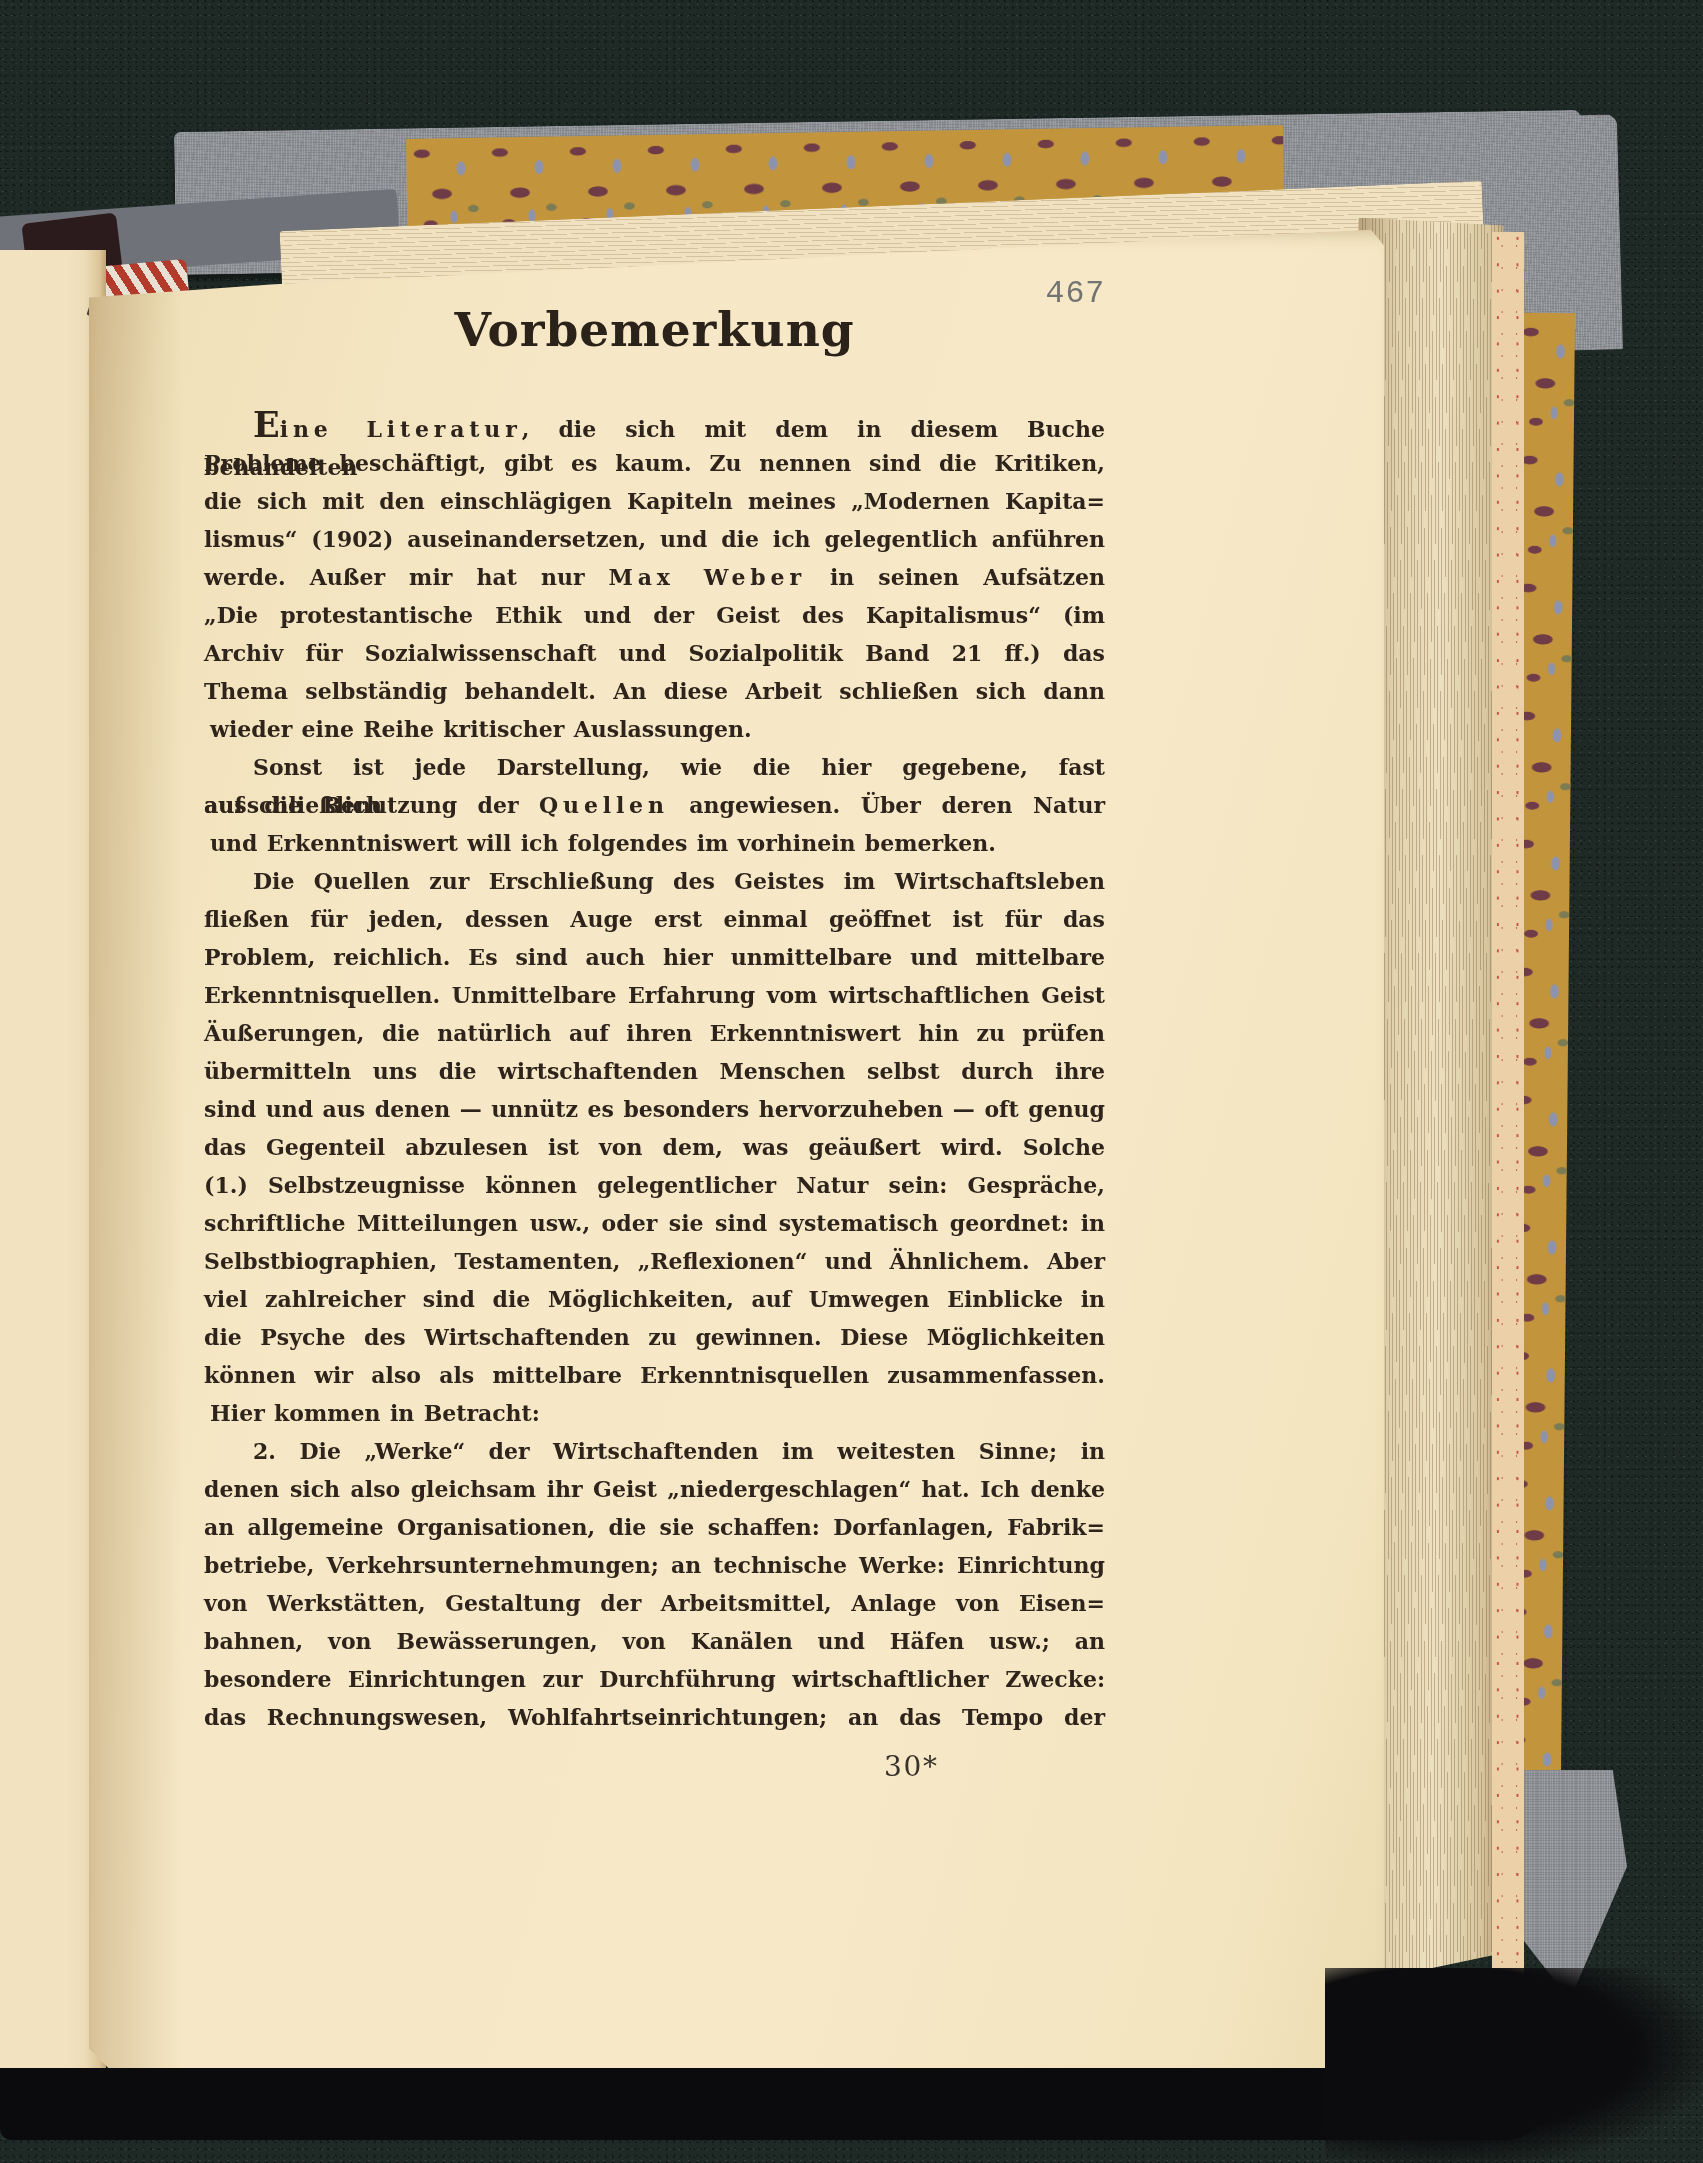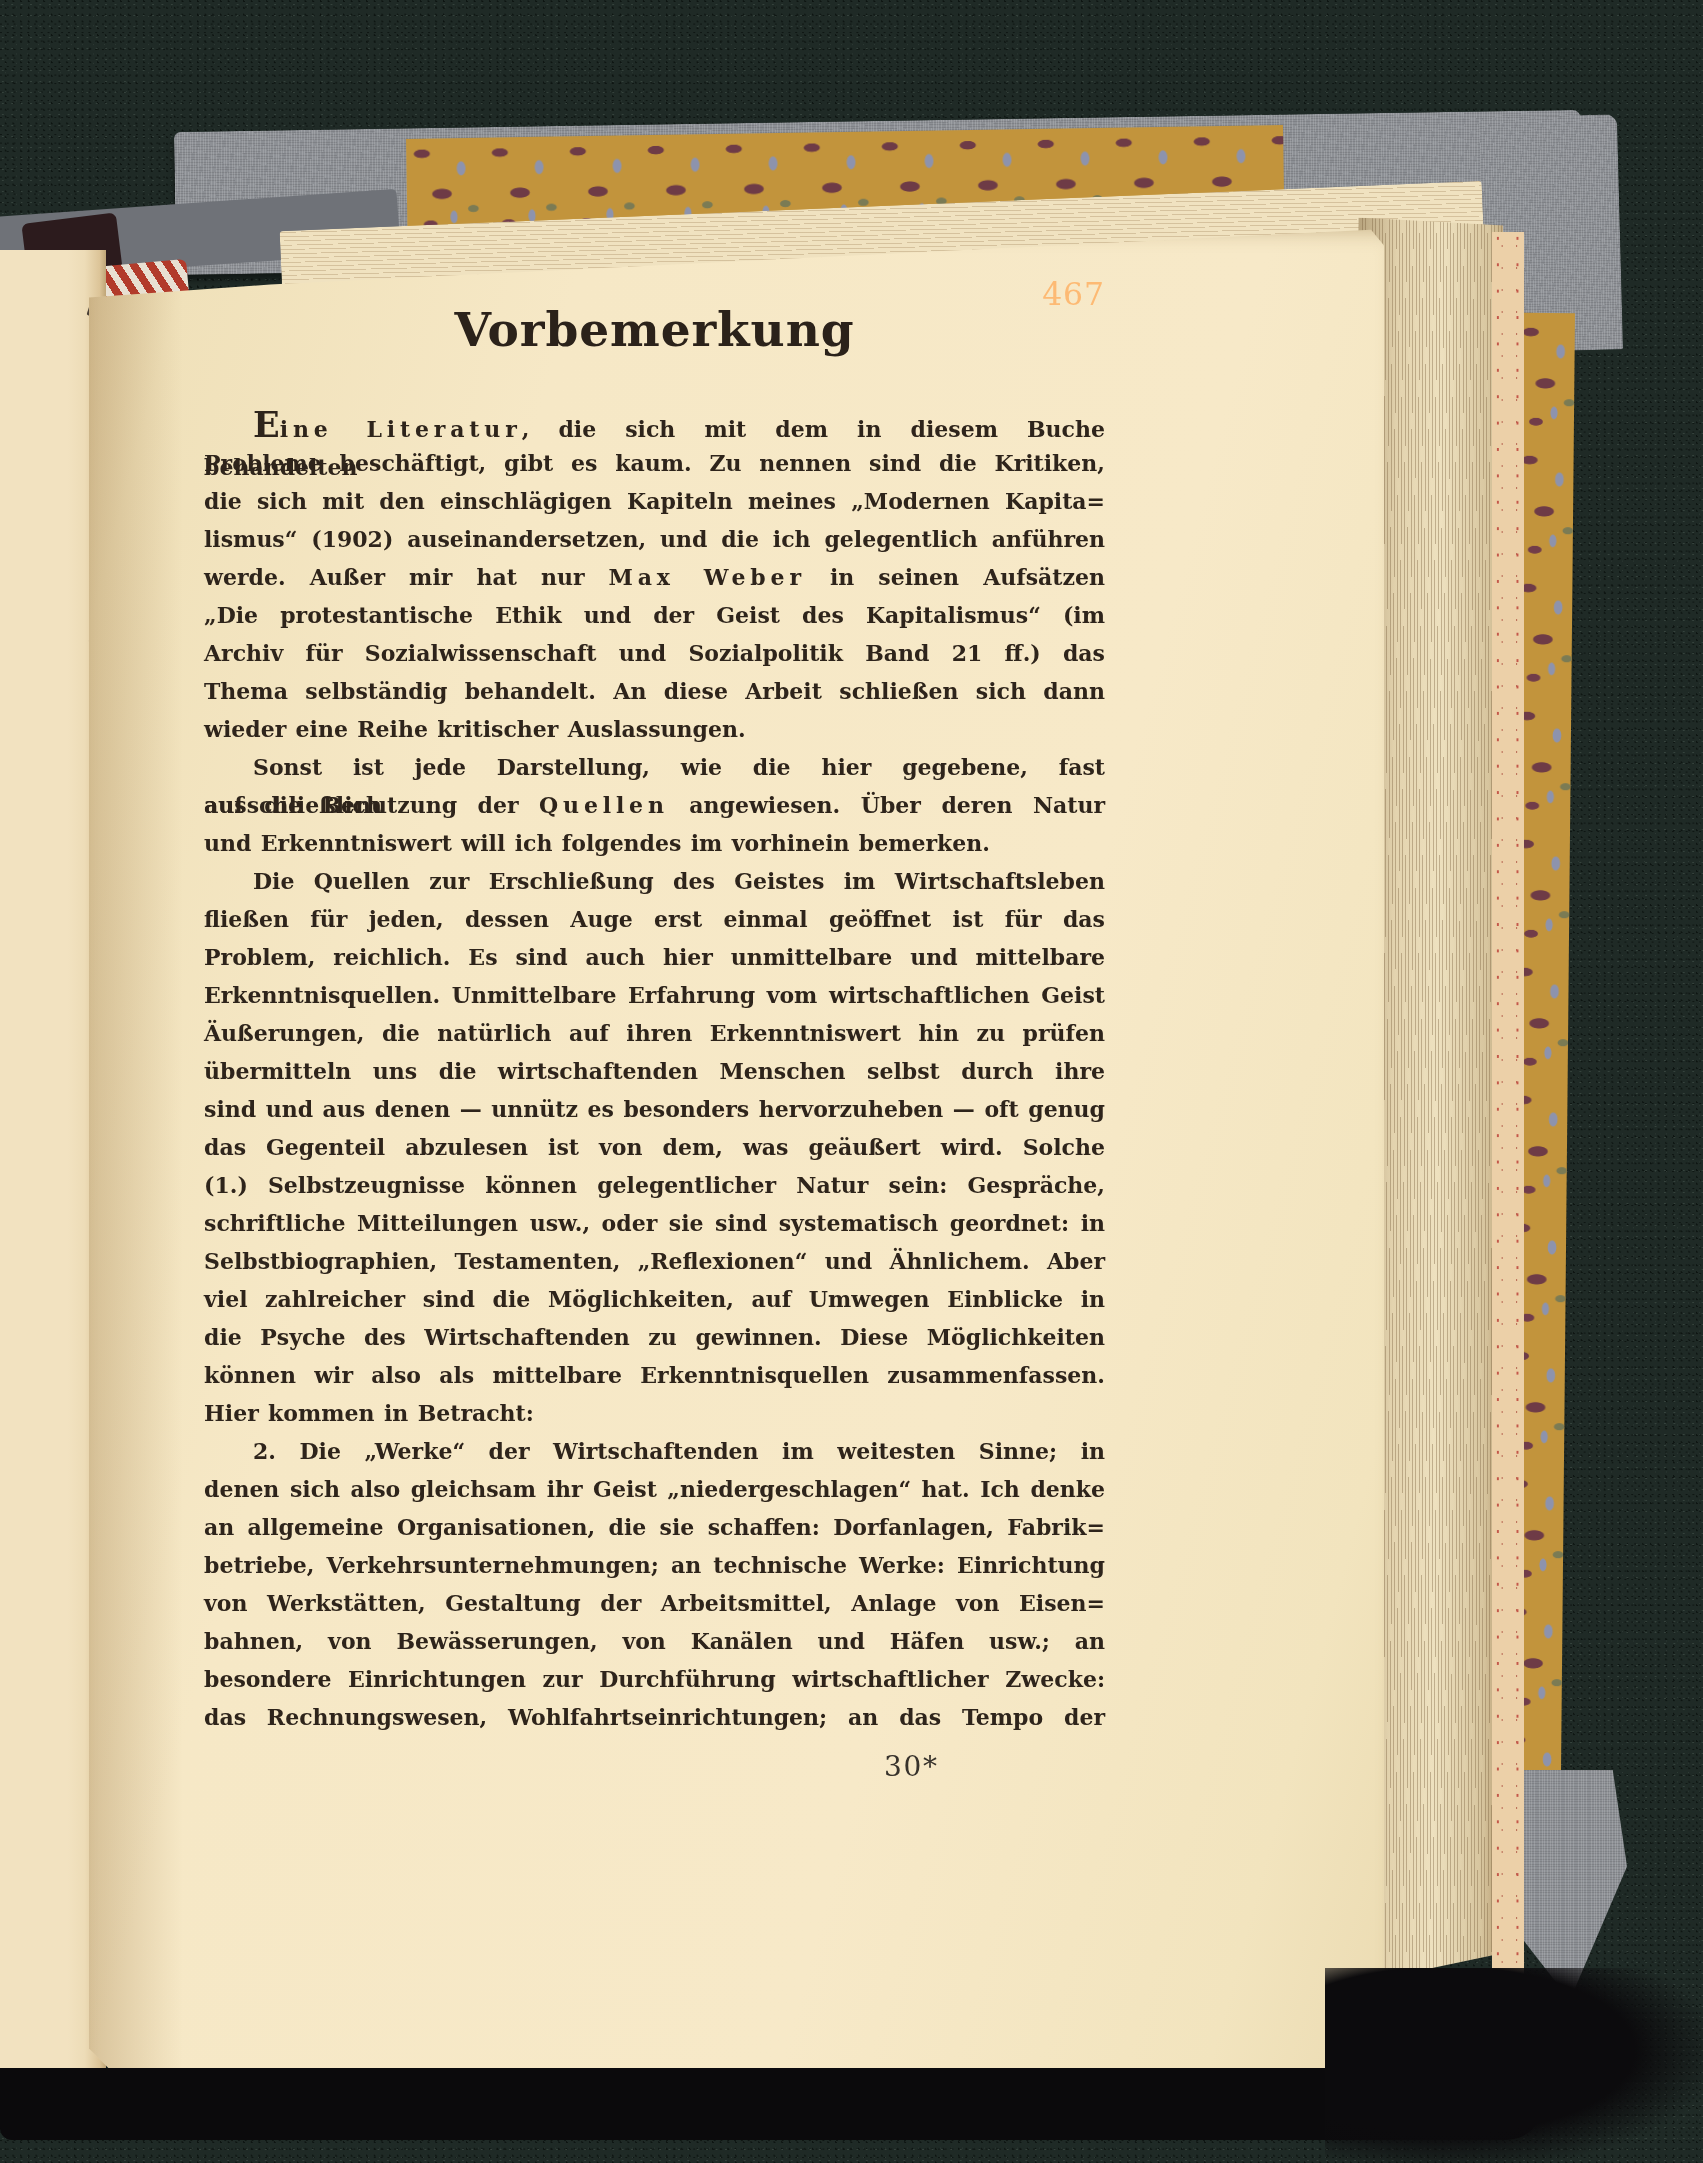--- a/index.html
+++ b/index.html
@@ -87,28 +87,28 @@
   .main-page .gutter-shade{position:absolute;left:0;top:0;width:94px;height:100%;
     background:linear-gradient(to right,rgba(146,107,52,.30),rgba(146,107,52,0));}
   
   .bottom-black{position:absolute;left:0;top:2068px;width:1543px;height:72px;
     background:#0b0a0c;border-radius:0 24px 37px 12px;}
   .bottom-right-shadow{position:absolute;left:1325px;top:1968px;width:378px;height:196px;
     background:radial-gradient(ellipse at 32% 42%, #0c0b0d 52%, rgba(12,11,13,0) 76%);}
   
   .text-block{position:absolute;left:204px;top:271px;width:901px;color:#2e241b;}
   .page-number{position:absolute;top:5.1px;right:0;font-size:31.5px;font-weight:400;
-    color:#fdba74;letter-spacing:0.9px;}
+    color:#737373;letter-spacing:0.9px;font-family:Liberation Mono, monospace;}
   .title{position:absolute;top:31px;left:0;width:100%;text-align:center;
     font-size:47px;line-height:55px;font-weight:700;color:#2b221a;letter-spacing:0.9px;}
   .body-text{position:absolute;top:135px;left:0;width:100%;
     font-size:22px;font-weight:700;line-height:38px;word-spacing:1.7px;}
   .line{text-align:justify;text-align-last:justify;height:38px;overflow:visible;}
   .line.indent{text-indent:49px;}
-  .line.last{text-align-last:left;}
+  .line.last{text-align-last:left;margin-left:6px;}
   .sp{letter-spacing:.22em;}
   .cap{font-size:35px;line-height:38px;}
   .sig{position:absolute;top:1479px;left:680px;font-size:28px;font-weight:400;
     color:#37322b;letter-spacing:1.7px;}
 </style>
 </head>
 <body>
 
 <div class="scene">
   <div class="backdrop"></div>

